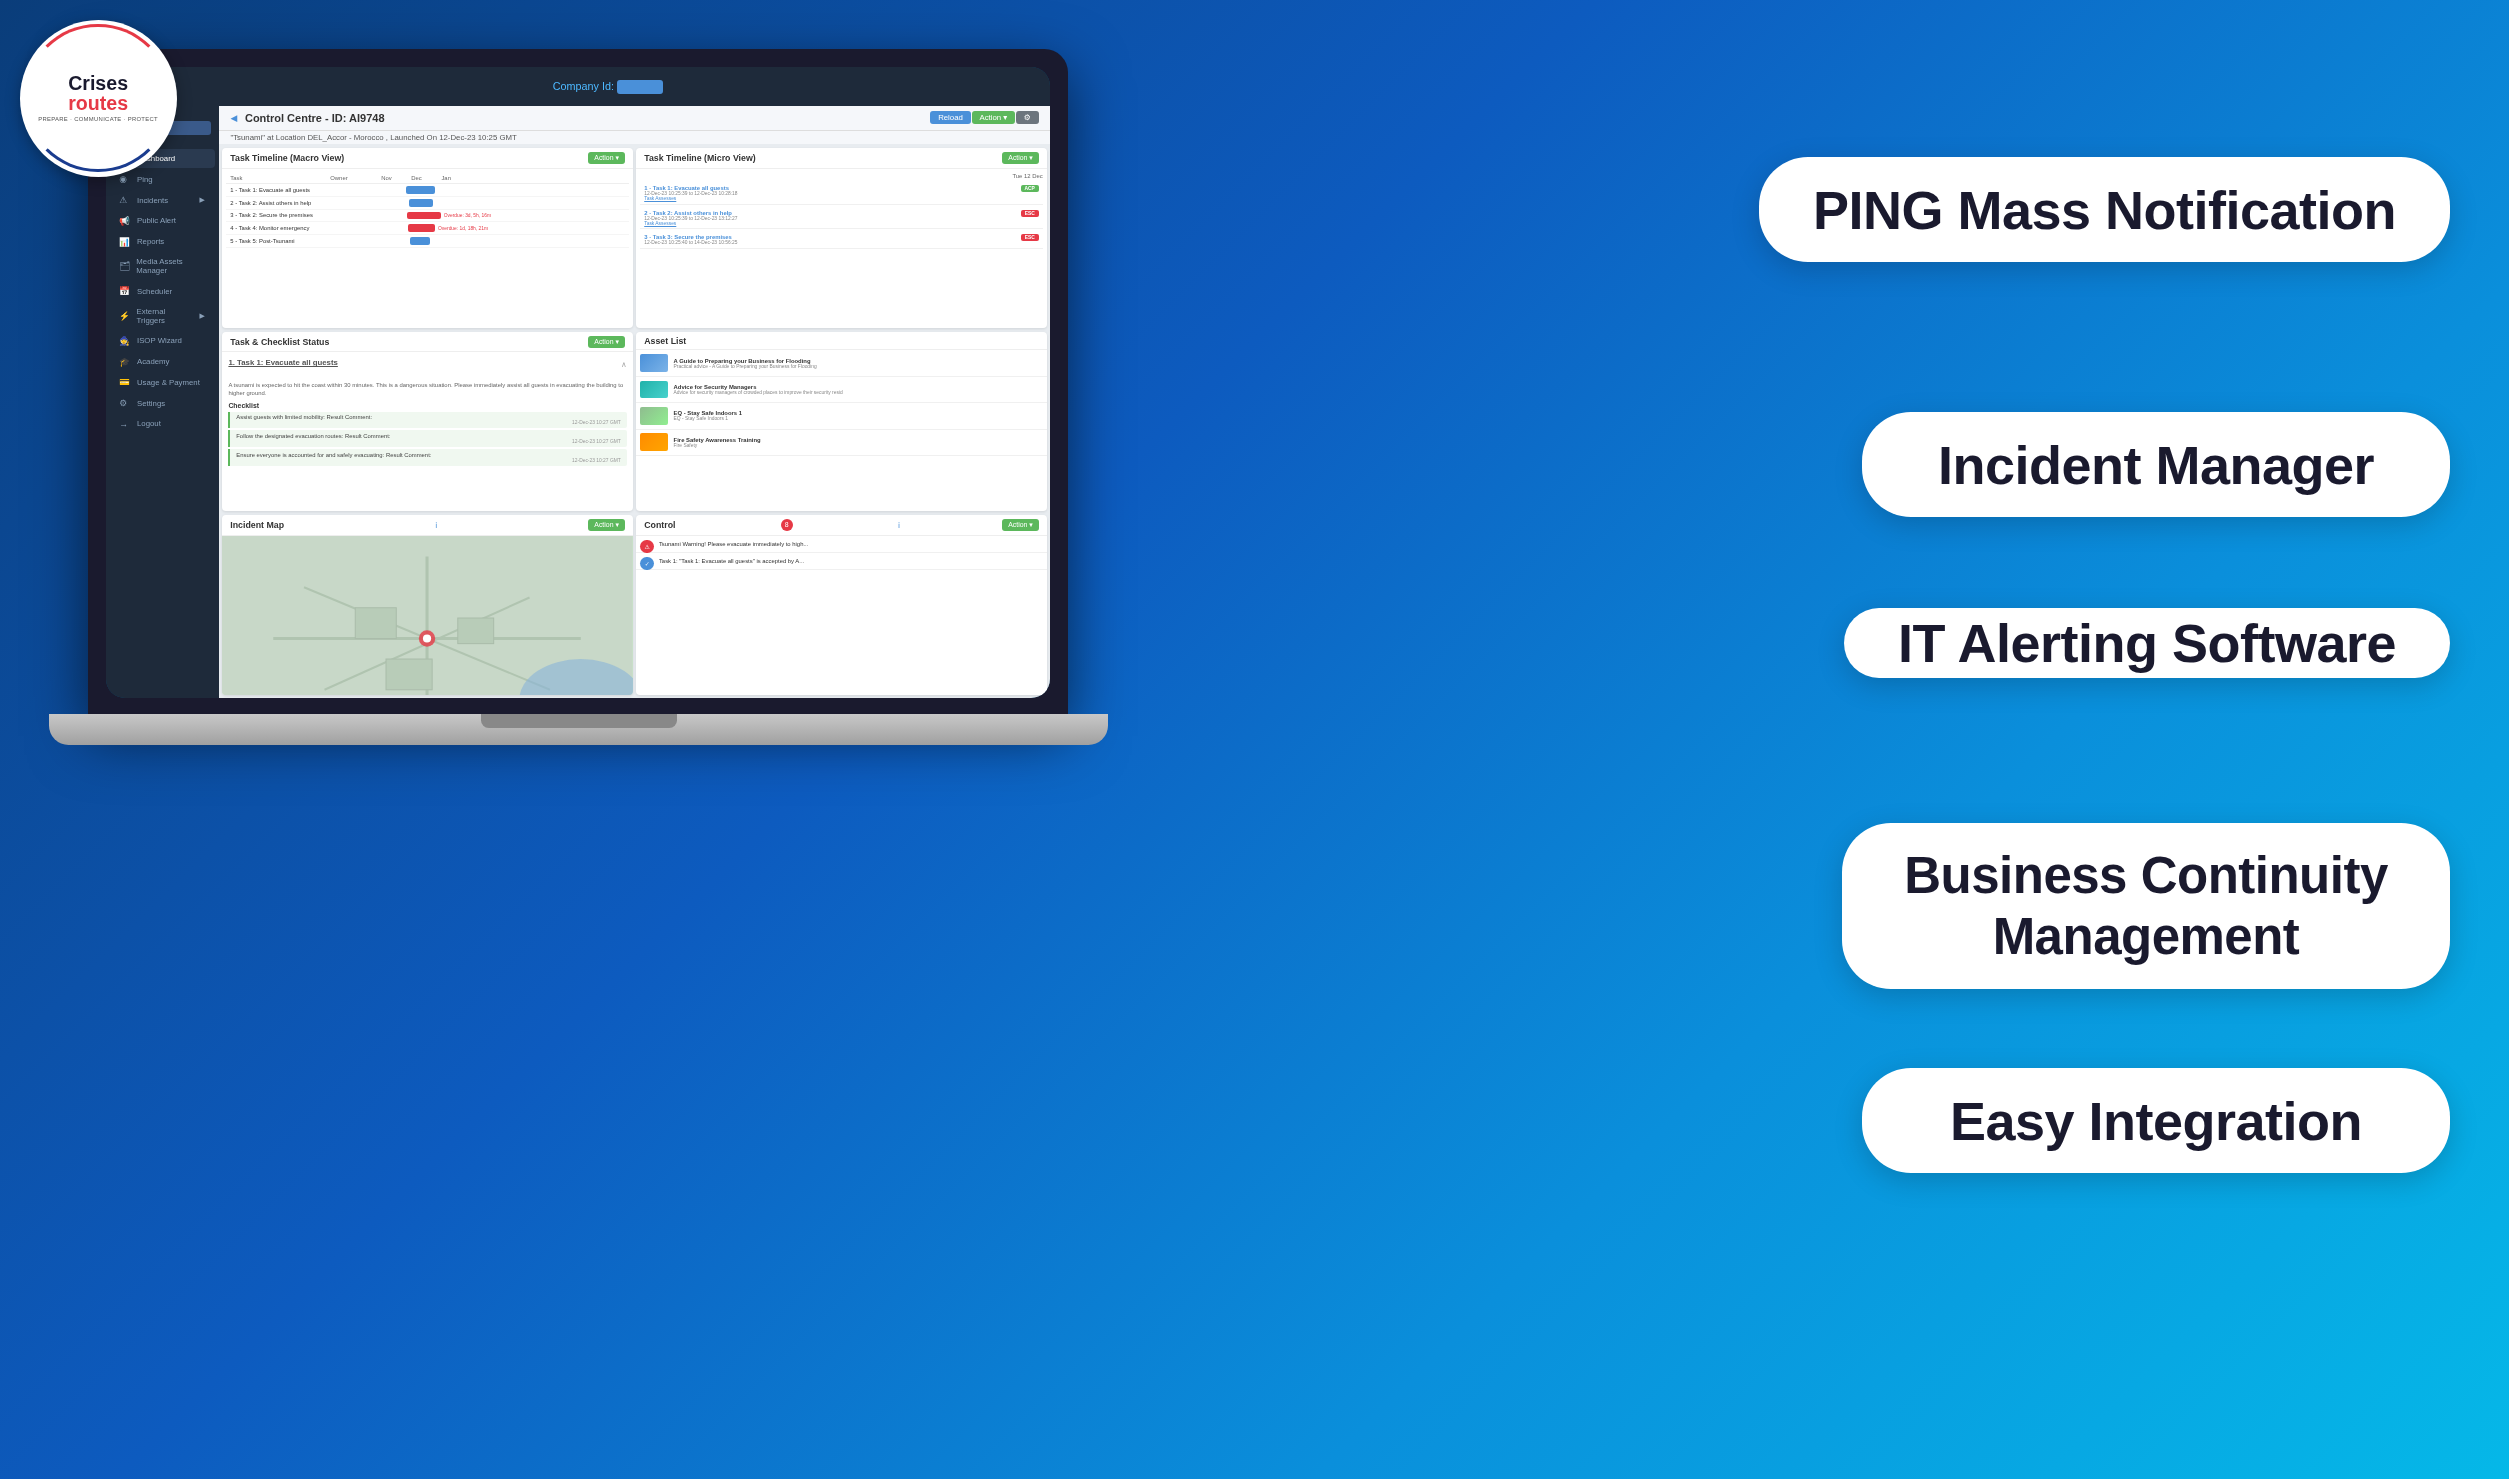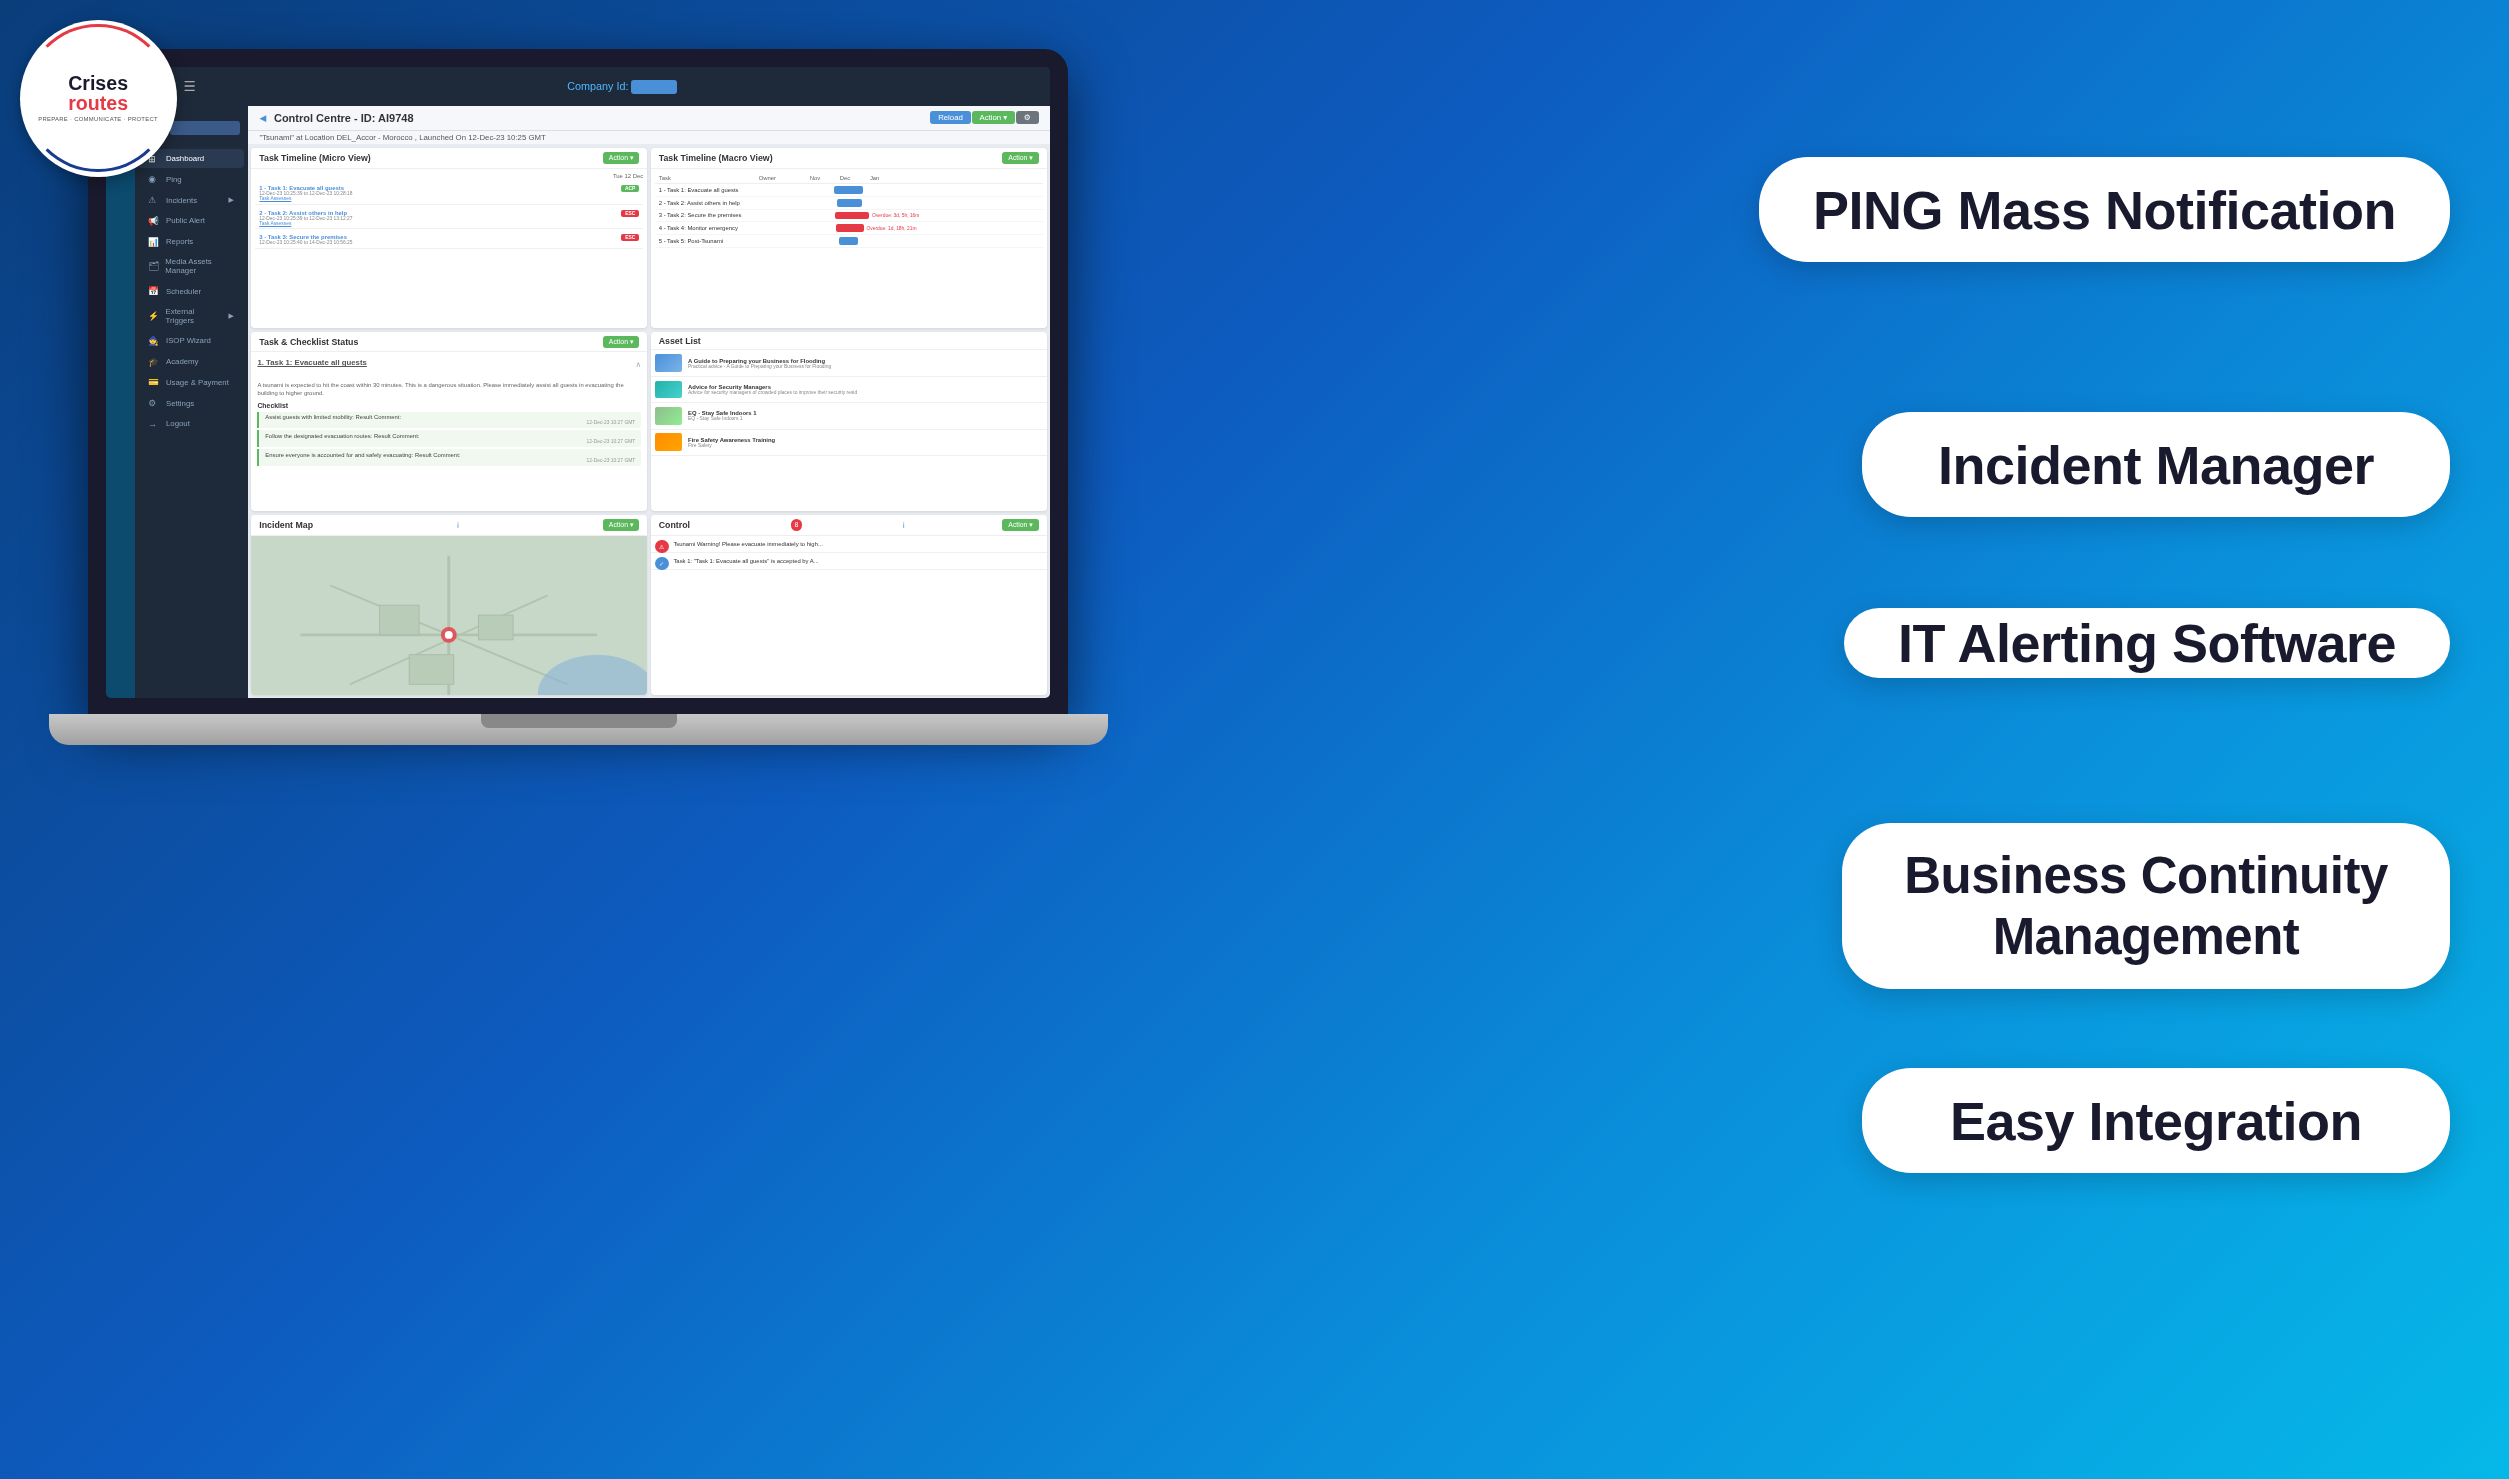--- a/index.html
+++ b/index.html
@@ -68,25 +68,24 @@
       height: 667px;
       background: #1a1a2e;
       border-radius: 23.5px 23.5px 0 0;
       padding: 17.6px;
       box-shadow: 0 19.6px 59px rgba(0,0,0,0.6);
     }
     .laptop-screen {
       width: 100%;
       height: 100%;
       background: #0c4a6e;
-      border-radius: 5px;
+      border-radius: 19px;
       overflow: hidden;
       display: flex;
       flex-direction: column;
-      padding-left: 29px;
     }
     .laptop-base {
       position: absolute;
       top: 665px;
       left: -39px;
       width: 1059px;
       height: 31px;
       background: linear-gradient(180deg, #c8c8c8 0%, #a0a0a0 100%);
       border-radius: 0 0 19.6px 19.6px;
     }
@@ -585,53 +584,20 @@
               <button class="btn-small btn-gear">⚙</button>
             </div>
           </div>
 
           <div class="incident-subtitle">"Tsunami" at Location DEL_Accor - Morocco , Launched On 12-Dec-23 10:25 GMT</div>
 
           <div class="panels-container">
 
             <div class="panel">
               <div class="panel-header">
-                <span class="panel-title">Task Timeline (Micro View)</span>
-                <button class="panel-action-btn">Action ▾</button>
-              </div>
-              <div class="panel-body">
-                <div style="font-size:5.9px;color:#666;text-align:right;margin-bottom:2.9px;">Tue 12 Dec</div>
-                <div class="micro-item">
-                  <div style="font-size:5.9px;font-weight:bold;color:#4a90d9;">
-                    <span>1 - Task 1: Evacuate all guests</span>
-                    <span class="micro-badge badge-green">ACP</span>
-                  </div>
-                  <div style="font-size:4.9px;color:#888;">12-Dec-23 10:25:39 to 12-Dec-23 10:28:18</div>
-                  <div style="font-size:4.9px;color:#4a90d9;text-decoration:underline;cursor:pointer;">Task Assesses</div>
-                </div>
-                <div class="micro-item">
-                  <div style="font-size:5.9px;font-weight:bold;color:#4a90d9;">
-                    <span>2 - Task 2: Assist others in help</span>
-                    <span class="micro-badge badge-red">ESC</span>
-                  </div>
-                  <div style="font-size:4.9px;color:#888;">12-Dec-23 10:25:39 to 12-Dec-23 13:12:27</div>
-                  <div style="font-size:4.9px;color:#4a90d9;text-decoration:underline;cursor:pointer;">Task Assesses</div>
-                </div>
-                <div class="micro-item">
-                  <div style="font-size:5.9px;font-weight:bold;color:#4a90d9;">
-                    <span>3 - Task 3: Secure the premises</span>
-                    <span class="micro-badge badge-red">ESC</span>
-                  </div>
-                  <div style="font-size:4.9px;color:#888;">12-Dec-23 10:25:40 to 14-Dec-23 10:56:25</div>
-                </div>
-              </div>
-            </div>
-
-            <div class="panel">
-              <div class="panel-header">
                 <span class="panel-title">Task Timeline (Macro View)</span>
                 <button class="panel-action-btn">Action ▾</button>
               </div>
               <div class="panel-body">
 
                 <div class="gantt-header">
                   <span>Task</span>
                   <span>Owner</span>
                   <div style="display:flex;gap:19.6px;">
                     <span>Nov</span>
@@ -669,20 +635,53 @@
                     <div class="gantt-bar overdue" style="width:27.4px;margin-left:26.5px;"></div>
                     <span class="overdue-text" style="margin-left:2.9px;">Overdue: 1d, 18h, 21m</span>
                   </div>
                 </div>
                 <div class="gantt-row">
                   <span style="font-size:5.9px;color:#333;overflow:hidden;text-overflow:ellipsis;white-space:nowrap;">5 - Task 5: Post-Tsunami</span>
                   <span></span>
                   <div style="display:flex;align-items:center;">
                     <div class="gantt-bar" style="width:19.6px;margin-left:29px;"></div>
                   </div>
+                </div>
+              </div>
+            </div>
+
+            <div class="panel">
+              <div class="panel-header">
+                <span class="panel-title">Task Timeline (Micro View)</span>
+                <button class="panel-action-btn">Action ▾</button>
+              </div>
+              <div class="panel-body">
+                <div style="font-size:5.9px;color:#666;text-align:right;margin-bottom:2.9px;">Tue 12 Dec</div>
+                <div class="micro-item">
+                  <div style="font-size:5.9px;font-weight:bold;color:#4a90d9;">
+                    <span>1 - Task 1: Evacuate all guests</span>
+                    <span class="micro-badge badge-green">ACP</span>
+                  </div>
+                  <div style="font-size:4.9px;color:#888;">12-Dec-23 10:25:39 to 12-Dec-23 10:28:18</div>
+                  <div style="font-size:4.9px;color:#4a90d9;text-decoration:underline;cursor:pointer;">Task Assesses</div>
+                </div>
+                <div class="micro-item">
+                  <div style="font-size:5.9px;font-weight:bold;color:#4a90d9;">
+                    <span>2 - Task 2: Assist others in help</span>
+                    <span class="micro-badge badge-red">ESC</span>
+                  </div>
+                  <div style="font-size:4.9px;color:#888;">12-Dec-23 10:25:39 to 12-Dec-23 13:12:27</div>
+                  <div style="font-size:4.9px;color:#4a90d9;text-decoration:underline;cursor:pointer;">Task Assesses</div>
+                </div>
+                <div class="micro-item">
+                  <div style="font-size:5.9px;font-weight:bold;color:#4a90d9;">
+                    <span>3 - Task 3: Secure the premises</span>
+                    <span class="micro-badge badge-red">ESC</span>
+                  </div>
+                  <div style="font-size:4.9px;color:#888;">12-Dec-23 10:25:40 to 14-Dec-23 10:56:25</div>
                 </div>
               </div>
             </div>
 
             <div class="panel">
               <div class="panel-header">
                 <span class="panel-title">Task &amp; Checklist Status</span>
                 <button class="panel-action-btn">Action ▾</button>
               </div>
               <div class="panel-body" style="padding:5.9px;overflow:hidden;">

